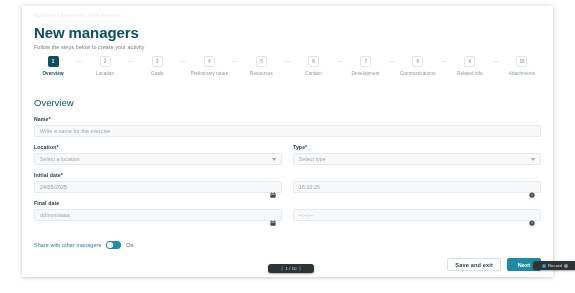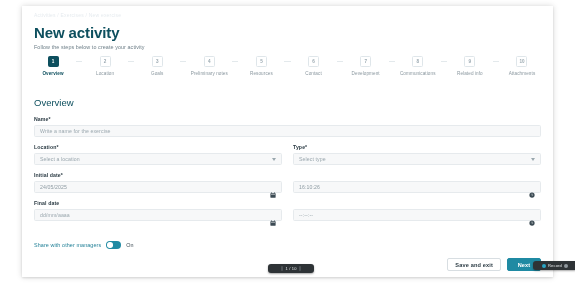--- a/index.html
+++ b/index.html
@@ -300,21 +300,21 @@
 </head>
 <body>
 
 <div class="page-bg"></div>
 
 <div class="card">
   <div class="card-inner">
 
     <div class="breadcrumb">Activities / Exercises / New exercise</div>
 
-    <div class="page-title">New activity</div>
+    <div class="page-title">New managers</div>
     <div class="page-subtitle">Follow the steps below to create your activity</div>
 
     <div class="stepper" id="stepper">
         <div class="step active">
           <div class="step-box">1</div>
           <div class="step-label">Overview</div>
         </div>
         <div class="step-conn"></div>
         <div class="step">
           <div class="step-box">2</div>

